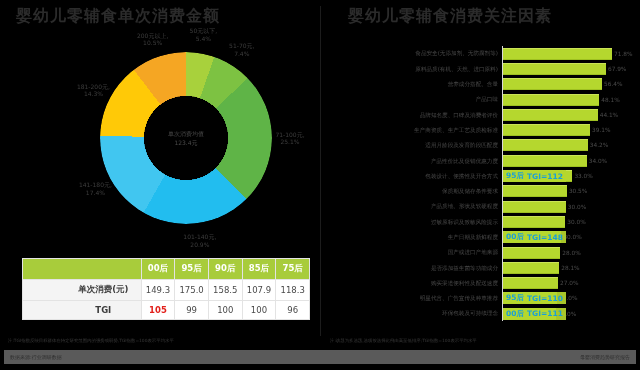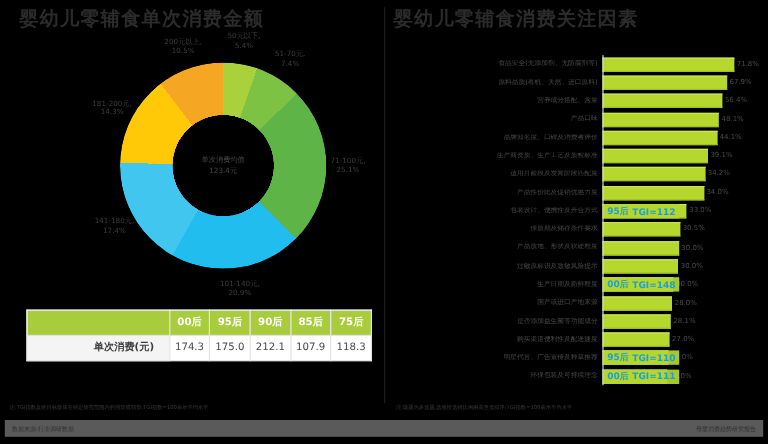--- a/index.html
+++ b/index.html
@@ -12,21 +12,21 @@
   #page { position: relative; width: 640px; height: 370px; background: #000; }
 
   
   .title {
     position: absolute; top: 6px;
     font-size: 16px; font-weight: bold;
     color: #2b2b2b; letter-spacing: 1px;
     white-space: nowrap;
   }
   #title-left  { left: 16px; }
-  #title-right { left: 328px; text-align: right; }
+  #title-right { left: 348px; text-align: right; }
 
   
   #vdiv {
     position: absolute; left: 320px; top: 6px;
     width: 1px; height: 330px; background: #1c1c1c;
   }
 
   
   #donut-wrap { position: absolute; left: 18px; top: 40px; width: 290px; height: 215px; }
   #donut {
@@ -156,25 +156,33 @@
             <th>00后</th>
             <th>95后</th>
             <th>90后</th>
             <th>85后</th>
             <th>75后</th>
           </tr>
       </thead>
       <tbody id="tbody">
           <tr>
             <td class="rowhead">单次消费(元)</td>
-            <td>174.3</td>
+            <td>149.3</td>
             <td>175.0</td>
-            <td>212.1</td>
+            <td>158.5</td>
             <td>107.9</td>
             <td>118.3</td>
+          </tr>
+          <tr>
+            <td class="rowhead">TGI</td>
+            <td class="hl">105</td>
+            <td>99</td>
+            <td>100</td>
+            <td>100</td>
+            <td>96</td>
           </tr>
         </tbody>
     </table>
   </div>
 
   <div id="bars-wrap">
       <div class="bar-row">
         <div class="bar-cat">食品安全(无添加剂、无防腐剂等)</div>
         <div class="bar-track">
           <div class="bar" style="width: 110px;"></div>

